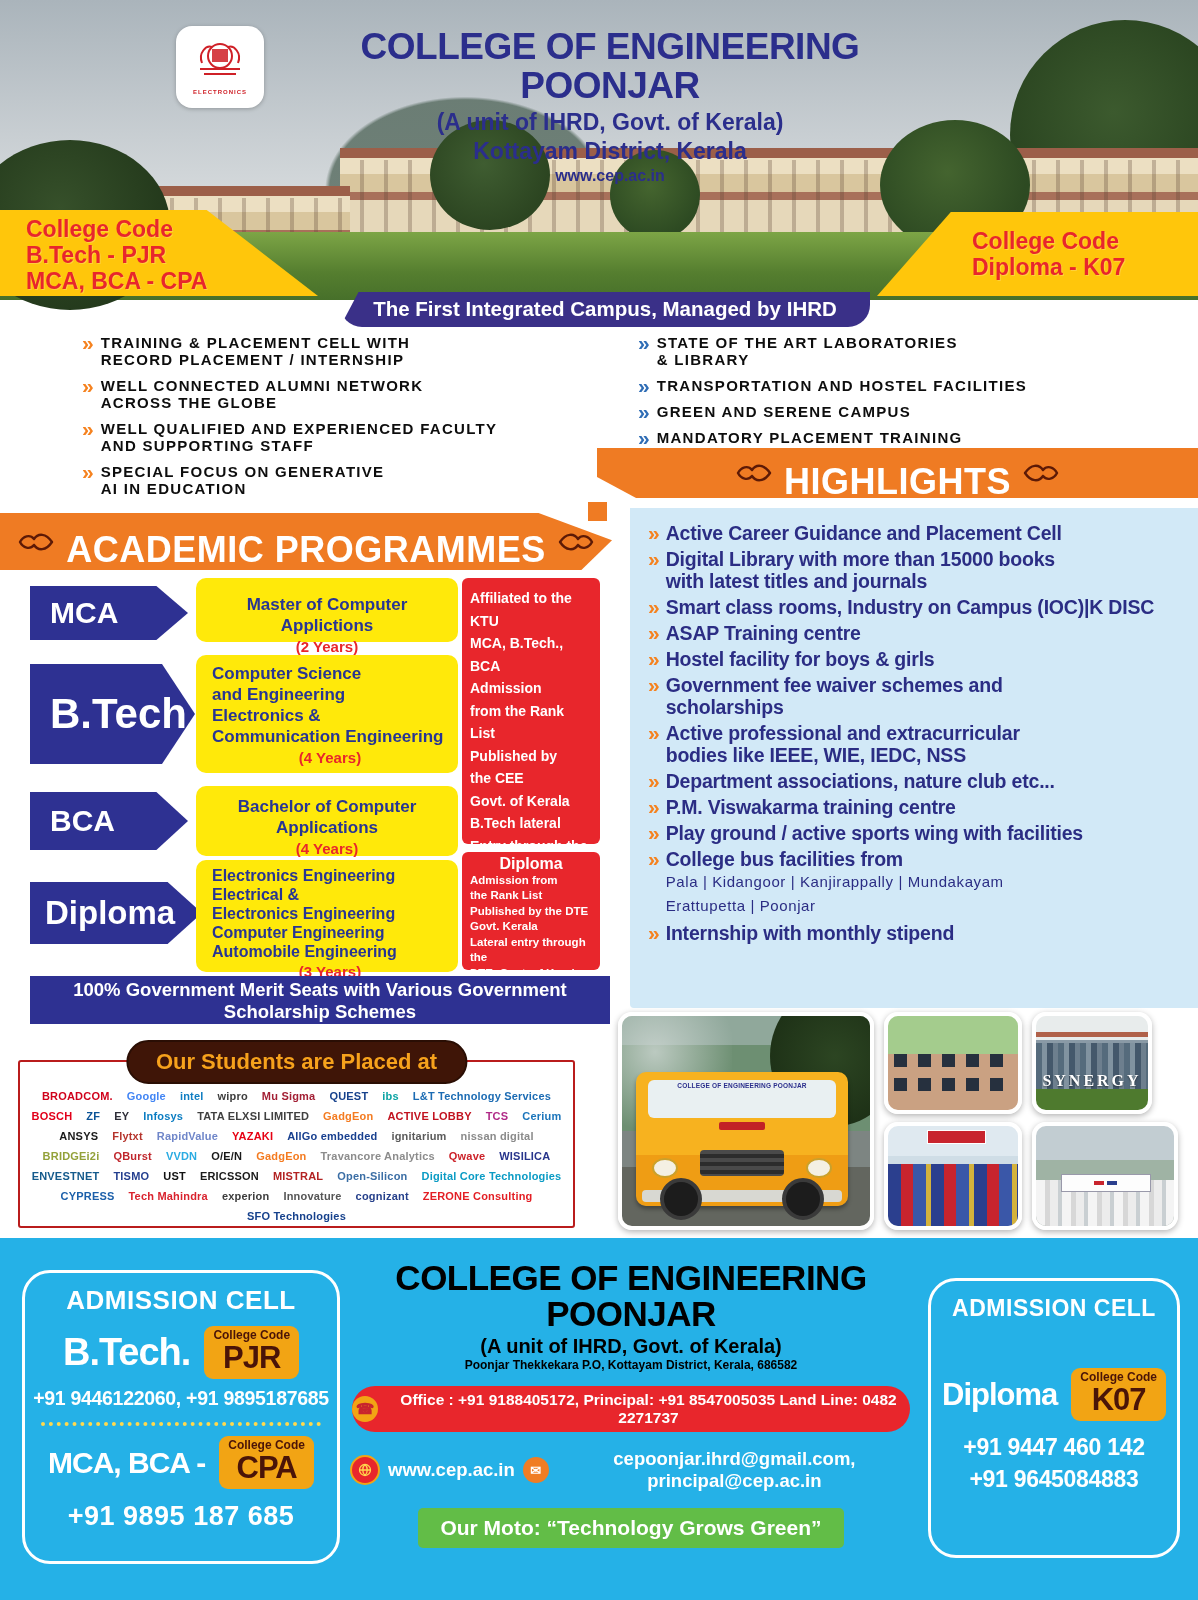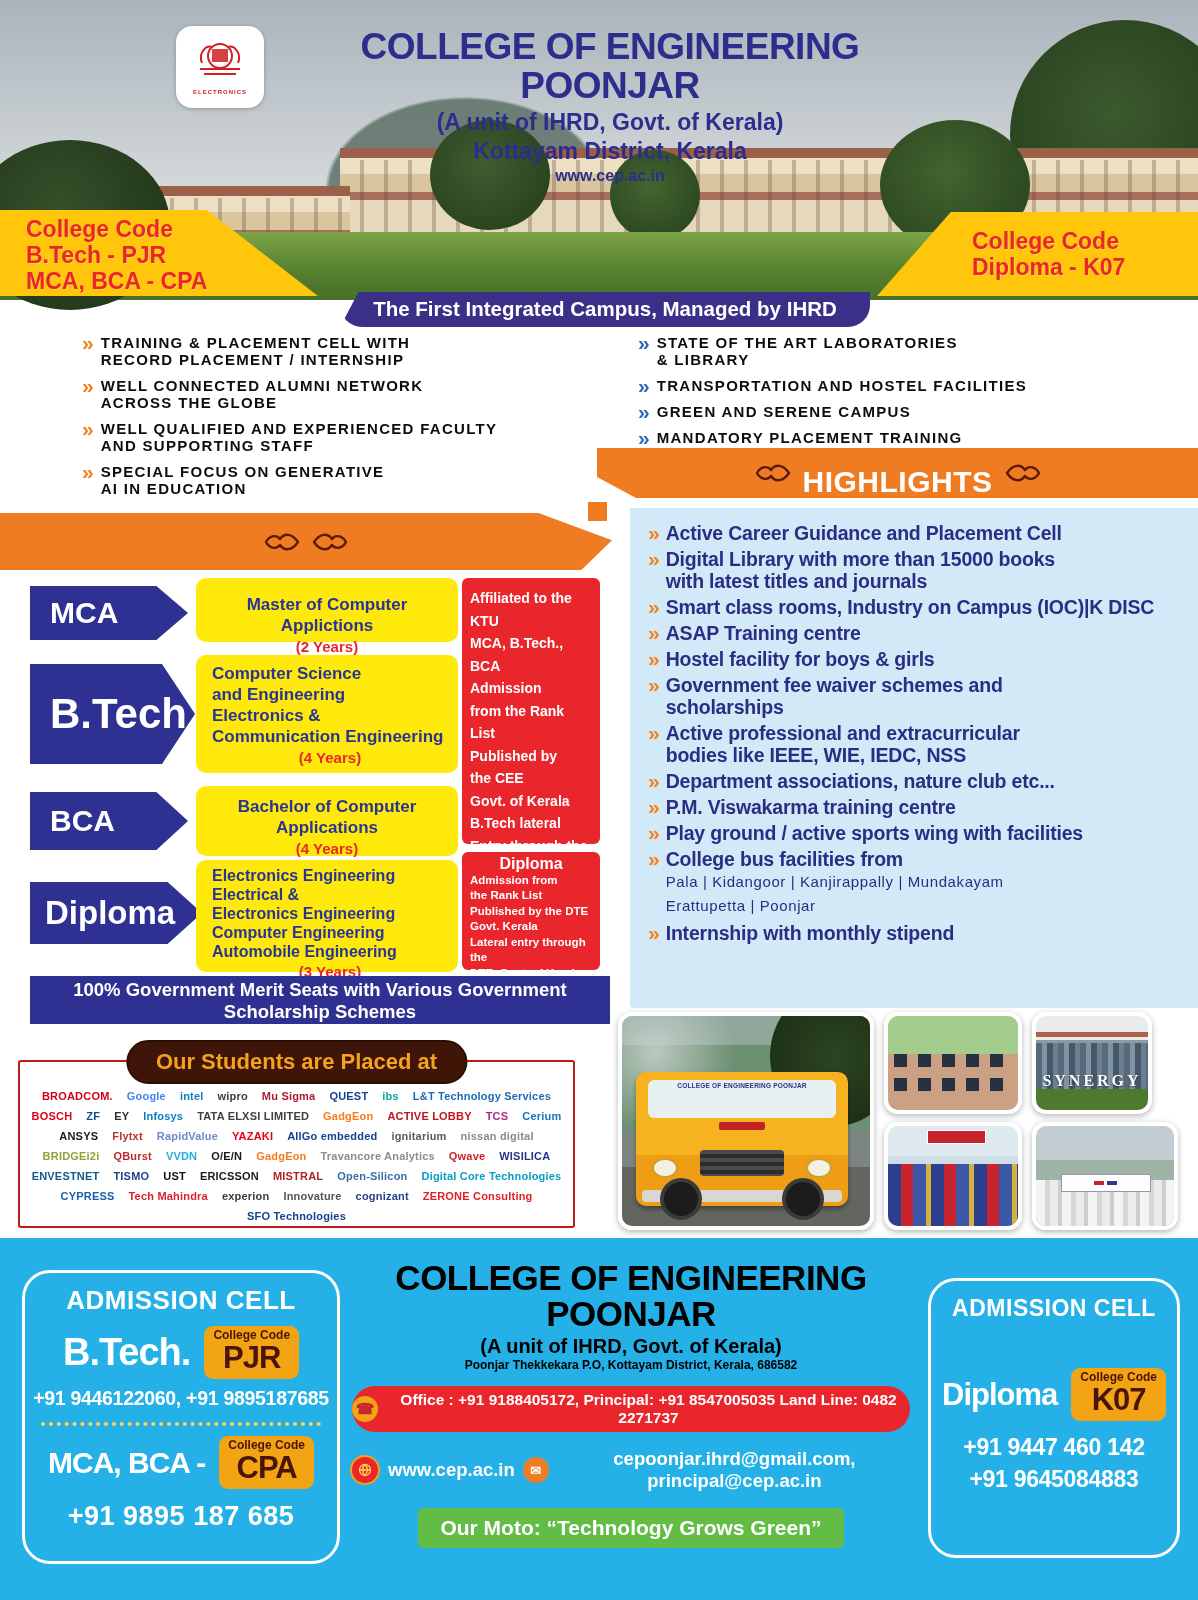--- a/index.html
+++ b/index.html
@@ -61,21 +61,21 @@
   .feat .tx{color:#0d0d0d;font-weight:900;font-size:15px;line-height:17px;letter-spacing:1.3px;}
   .feat .tx span{display:block;}
 
   
   .acad-bar{position:absolute;left:0;top:513px;width:612px;height:57px;background:#ef7b23;
             clip-path:polygon(0 0,88% 0,100% 48%,95% 100%,0 100%);
             display:flex;align-items:center;justify-content:center;gap:12px;}
   .hl-bar{position:absolute;left:597px;top:448px;width:601px;height:50px;background:#ef7b23;
           clip-path:polygon(0 0,100% 0,100% 100%,6.5% 100%,0 58%);
           display:flex;align-items:center;justify-content:center;gap:12px;}
-  .bar-title{color:#fff;font-weight:900;font-size:30px;letter-spacing:.5px;margin-top:17px;}
+  .bar-title{color:#fff;font-weight:900;font-size:36px;letter-spacing:.5px;margin-top:17px;}
   .sq-dec{position:absolute;left:588px;top:502px;width:19px;height:19px;background:#ef7b23;}
   .flr{width:36px;height:22px;}
 
   
   .hl-box{position:absolute;left:630px;top:508px;width:568px;height:500px;background:#d2e9f7;
           box-sizing:border-box;padding:14px 12px 8px 18px;border-radius:0 0 0 4px;}
   .hli{display:flex;gap:9px;margin-bottom:4px;}
   .hli .bl{color:#f5821f;font-weight:900;font-size:21px;line-height:22px;letter-spacing:-3px;}
   .hli .tx{color:#2b2d84;font-weight:900;font-size:19.5px;line-height:22px;letter-spacing:-.2px;}
   .hli .tx .l2{display:block;}
@@ -308,20 +308,21 @@
           <span>MANDATORY PLACEMENT TRAINING</span>
           <span>FOR ALL THE STUDENTS</span>
         </span>
     </div>
     </div>
 
   <div class="acad-bar">
     <svg class="flr" viewBox="0 0 36 22" style="transform:scaleX(-1)">
       <path d="M2 11 C8 2,16 2,20 8 M2 11 C8 20,16 20,20 14 M20 8 C24 3,31 5,34 11 M20 14 C24 19,31 17,34 11" stroke="#5d1a06" fill="none" stroke-width="2.4" stroke-linecap="round"></path>
     </svg>
+    <span class="bar-title">ACADEMIC PROGRAMMES</span>
     <svg class="flr" viewBox="0 0 36 22">
       <path d="M2 11 C8 2,16 2,20 8 M2 11 C8 20,16 20,20 14 M20 8 C24 3,31 5,34 11 M20 14 C24 19,31 17,34 11" stroke="#5d1a06" fill="none" stroke-width="2.4" stroke-linecap="round"></path>
     </svg>
   </div>
   <div class="sq-dec"></div>
 
   <div class="hl-bar">
     <svg class="flr" viewBox="0 0 36 22" style="transform:scaleX(-1)">
       <path d="M2 11 C8 2,16 2,20 8 M2 11 C8 20,16 20,20 14 M20 8 C24 3,31 5,34 11 M20 14 C24 19,31 17,34 11" stroke="#5d1a06" fill="none" stroke-width="2.4" stroke-linecap="round"></path>
     </svg>

